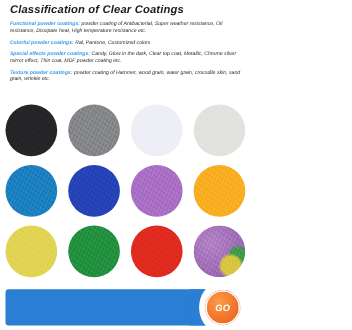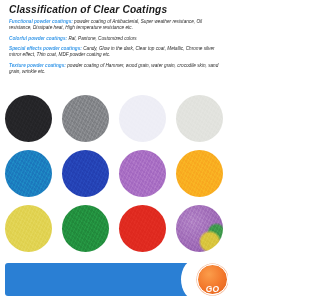--- a/index.html
+++ b/index.html
@@ -150,30 +150,30 @@
     font-size: 11px;
     font-weight: bold;
     font-style: italic;
     color: #ffffff;
     line-height: 14px;
     margin-top: 1px;
     white-space: nowrap;
   }
   .go-button {
     position: absolute;
-    left: 192px;
+    left: 182px;
     top: 1px;
     width: 31px;
     height: 31px;
     border-radius: 50%;
     background: radial-gradient(circle at 38% 32%, #fb9d4b 0%, #f2762a 55%, #e2611d 100%);
     border: 1.6px solid #ffffff;
     box-sizing: border-box;
     display: flex;
-    align-items: flex-end;
+    align-items: center;
     justify-content: center;
     box-shadow: 0 0 0 0.6px rgba(230,110,40,0.55);
   }
   .go-label {
     font-size: 8.4px;
     font-weight: bold;
     font-style: italic;
     color: #ffffff;
     letter-spacing: 0.2px;
   }

